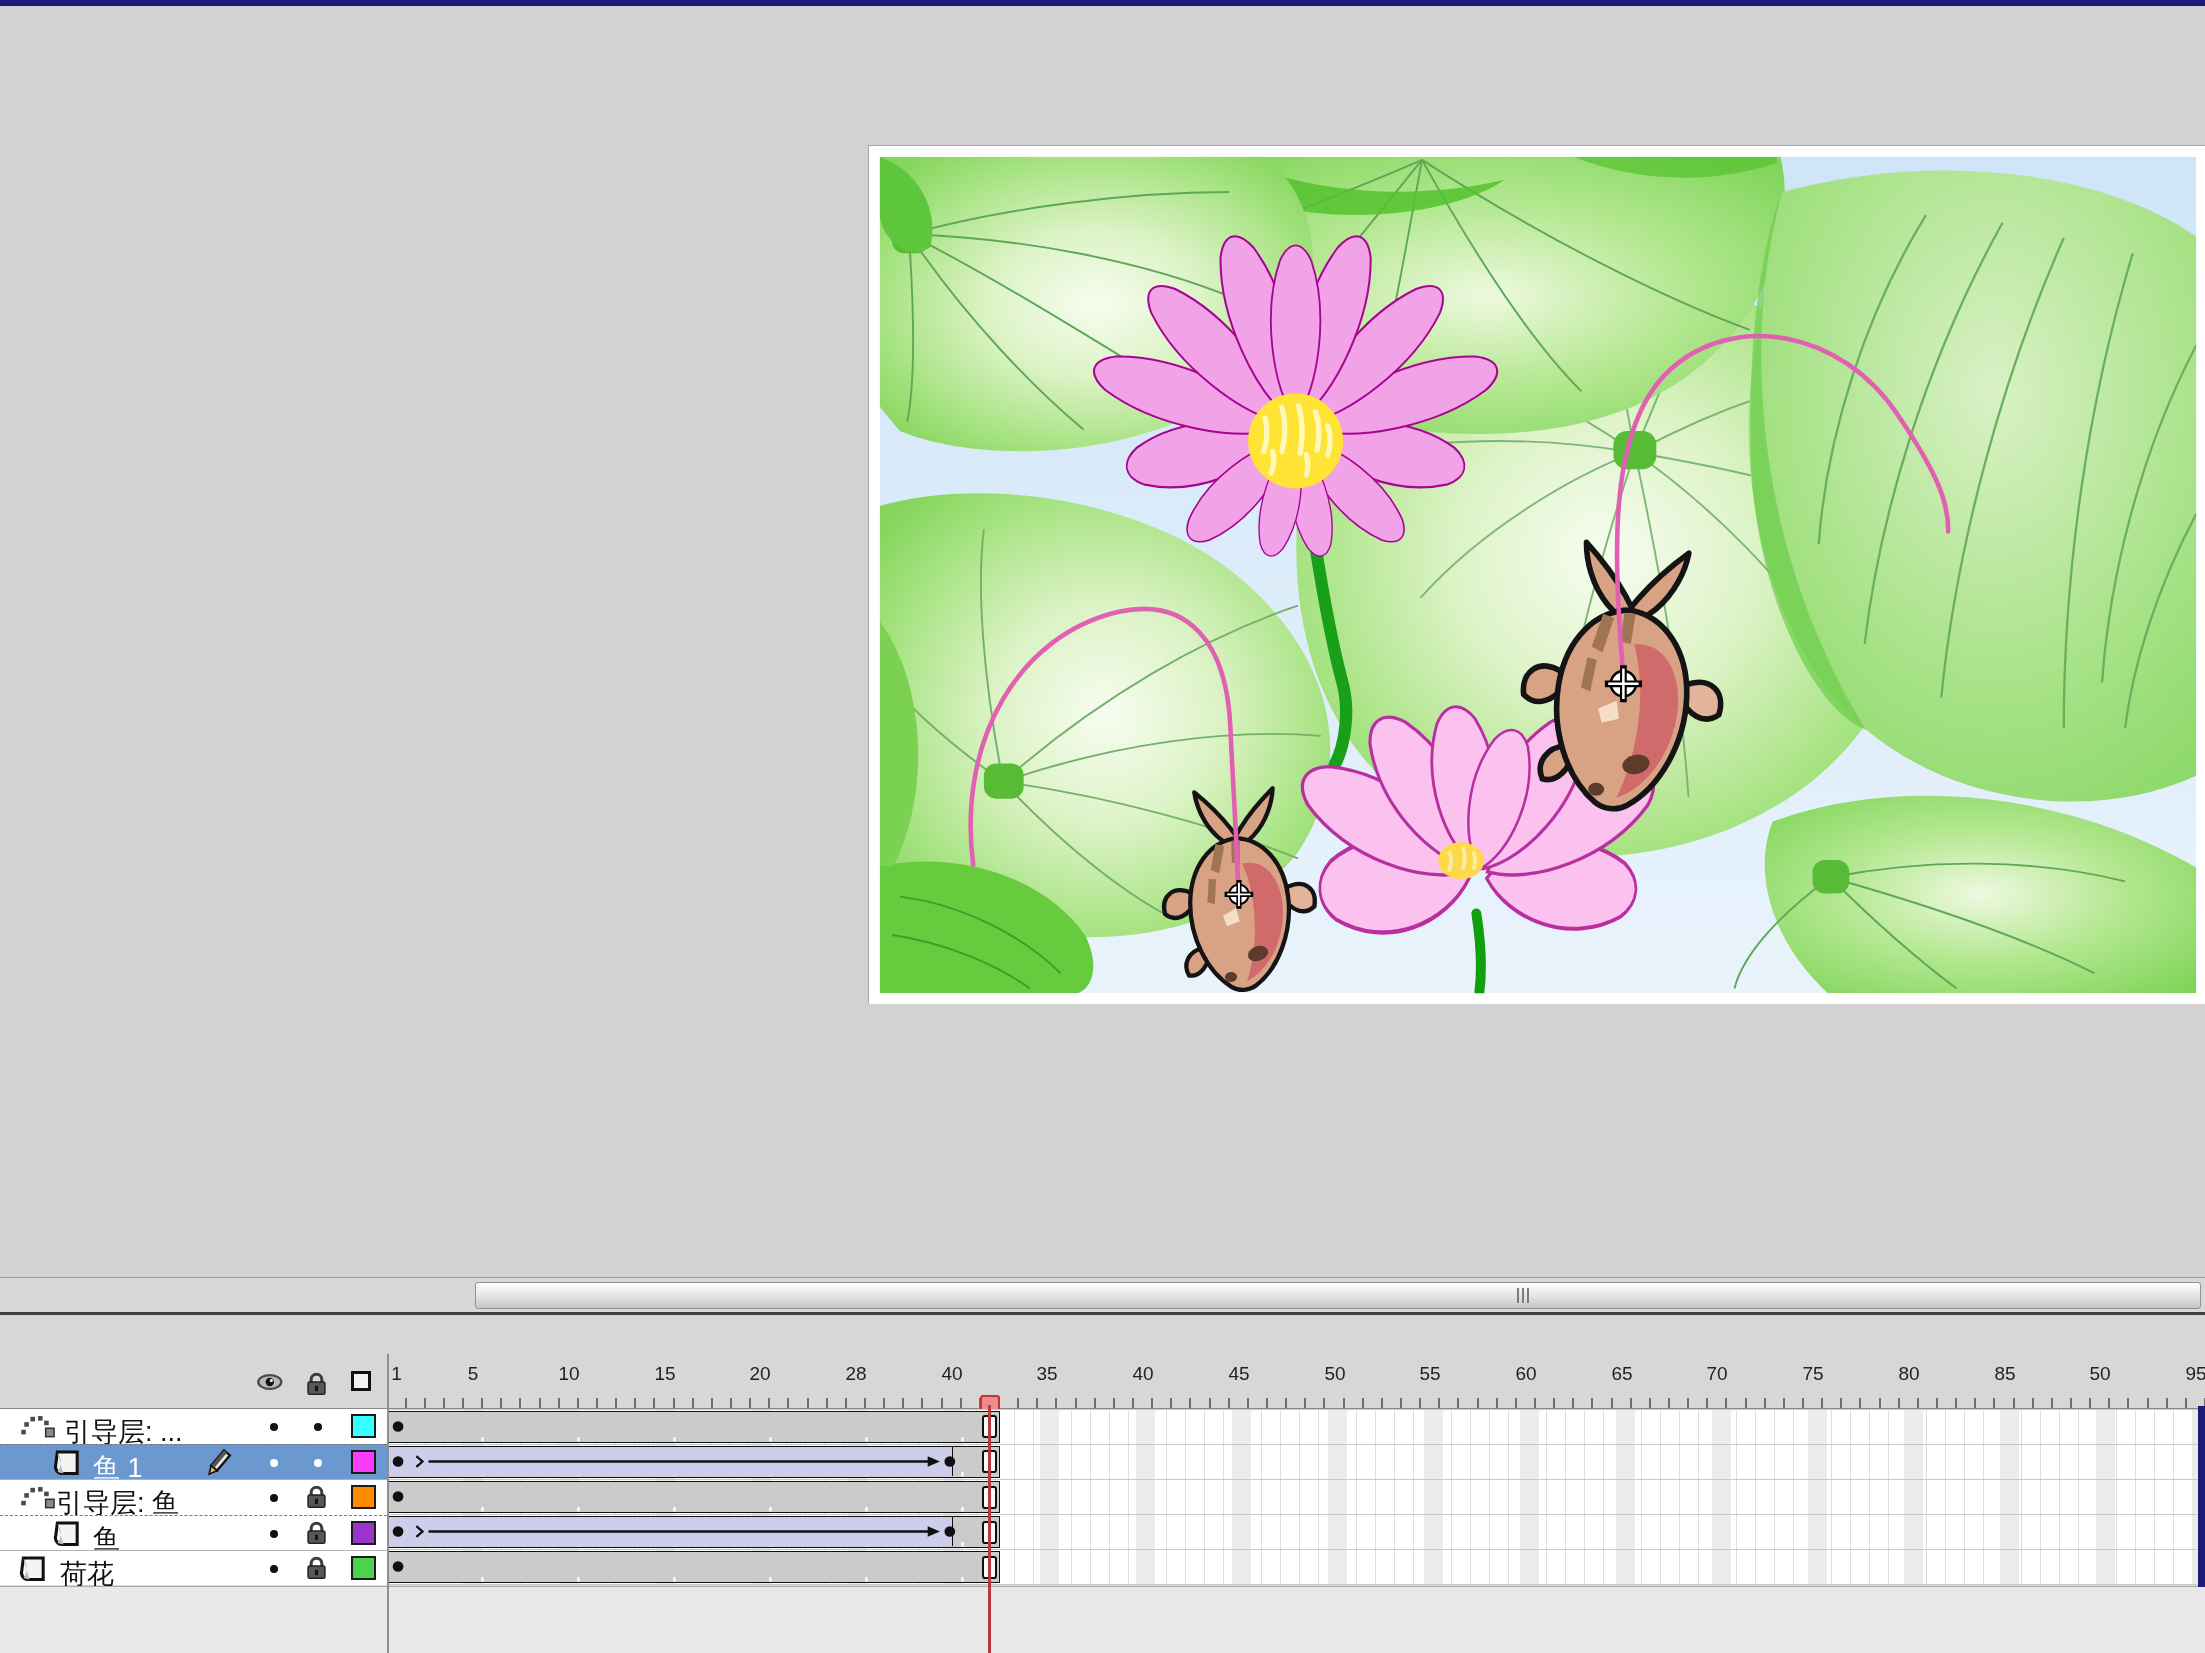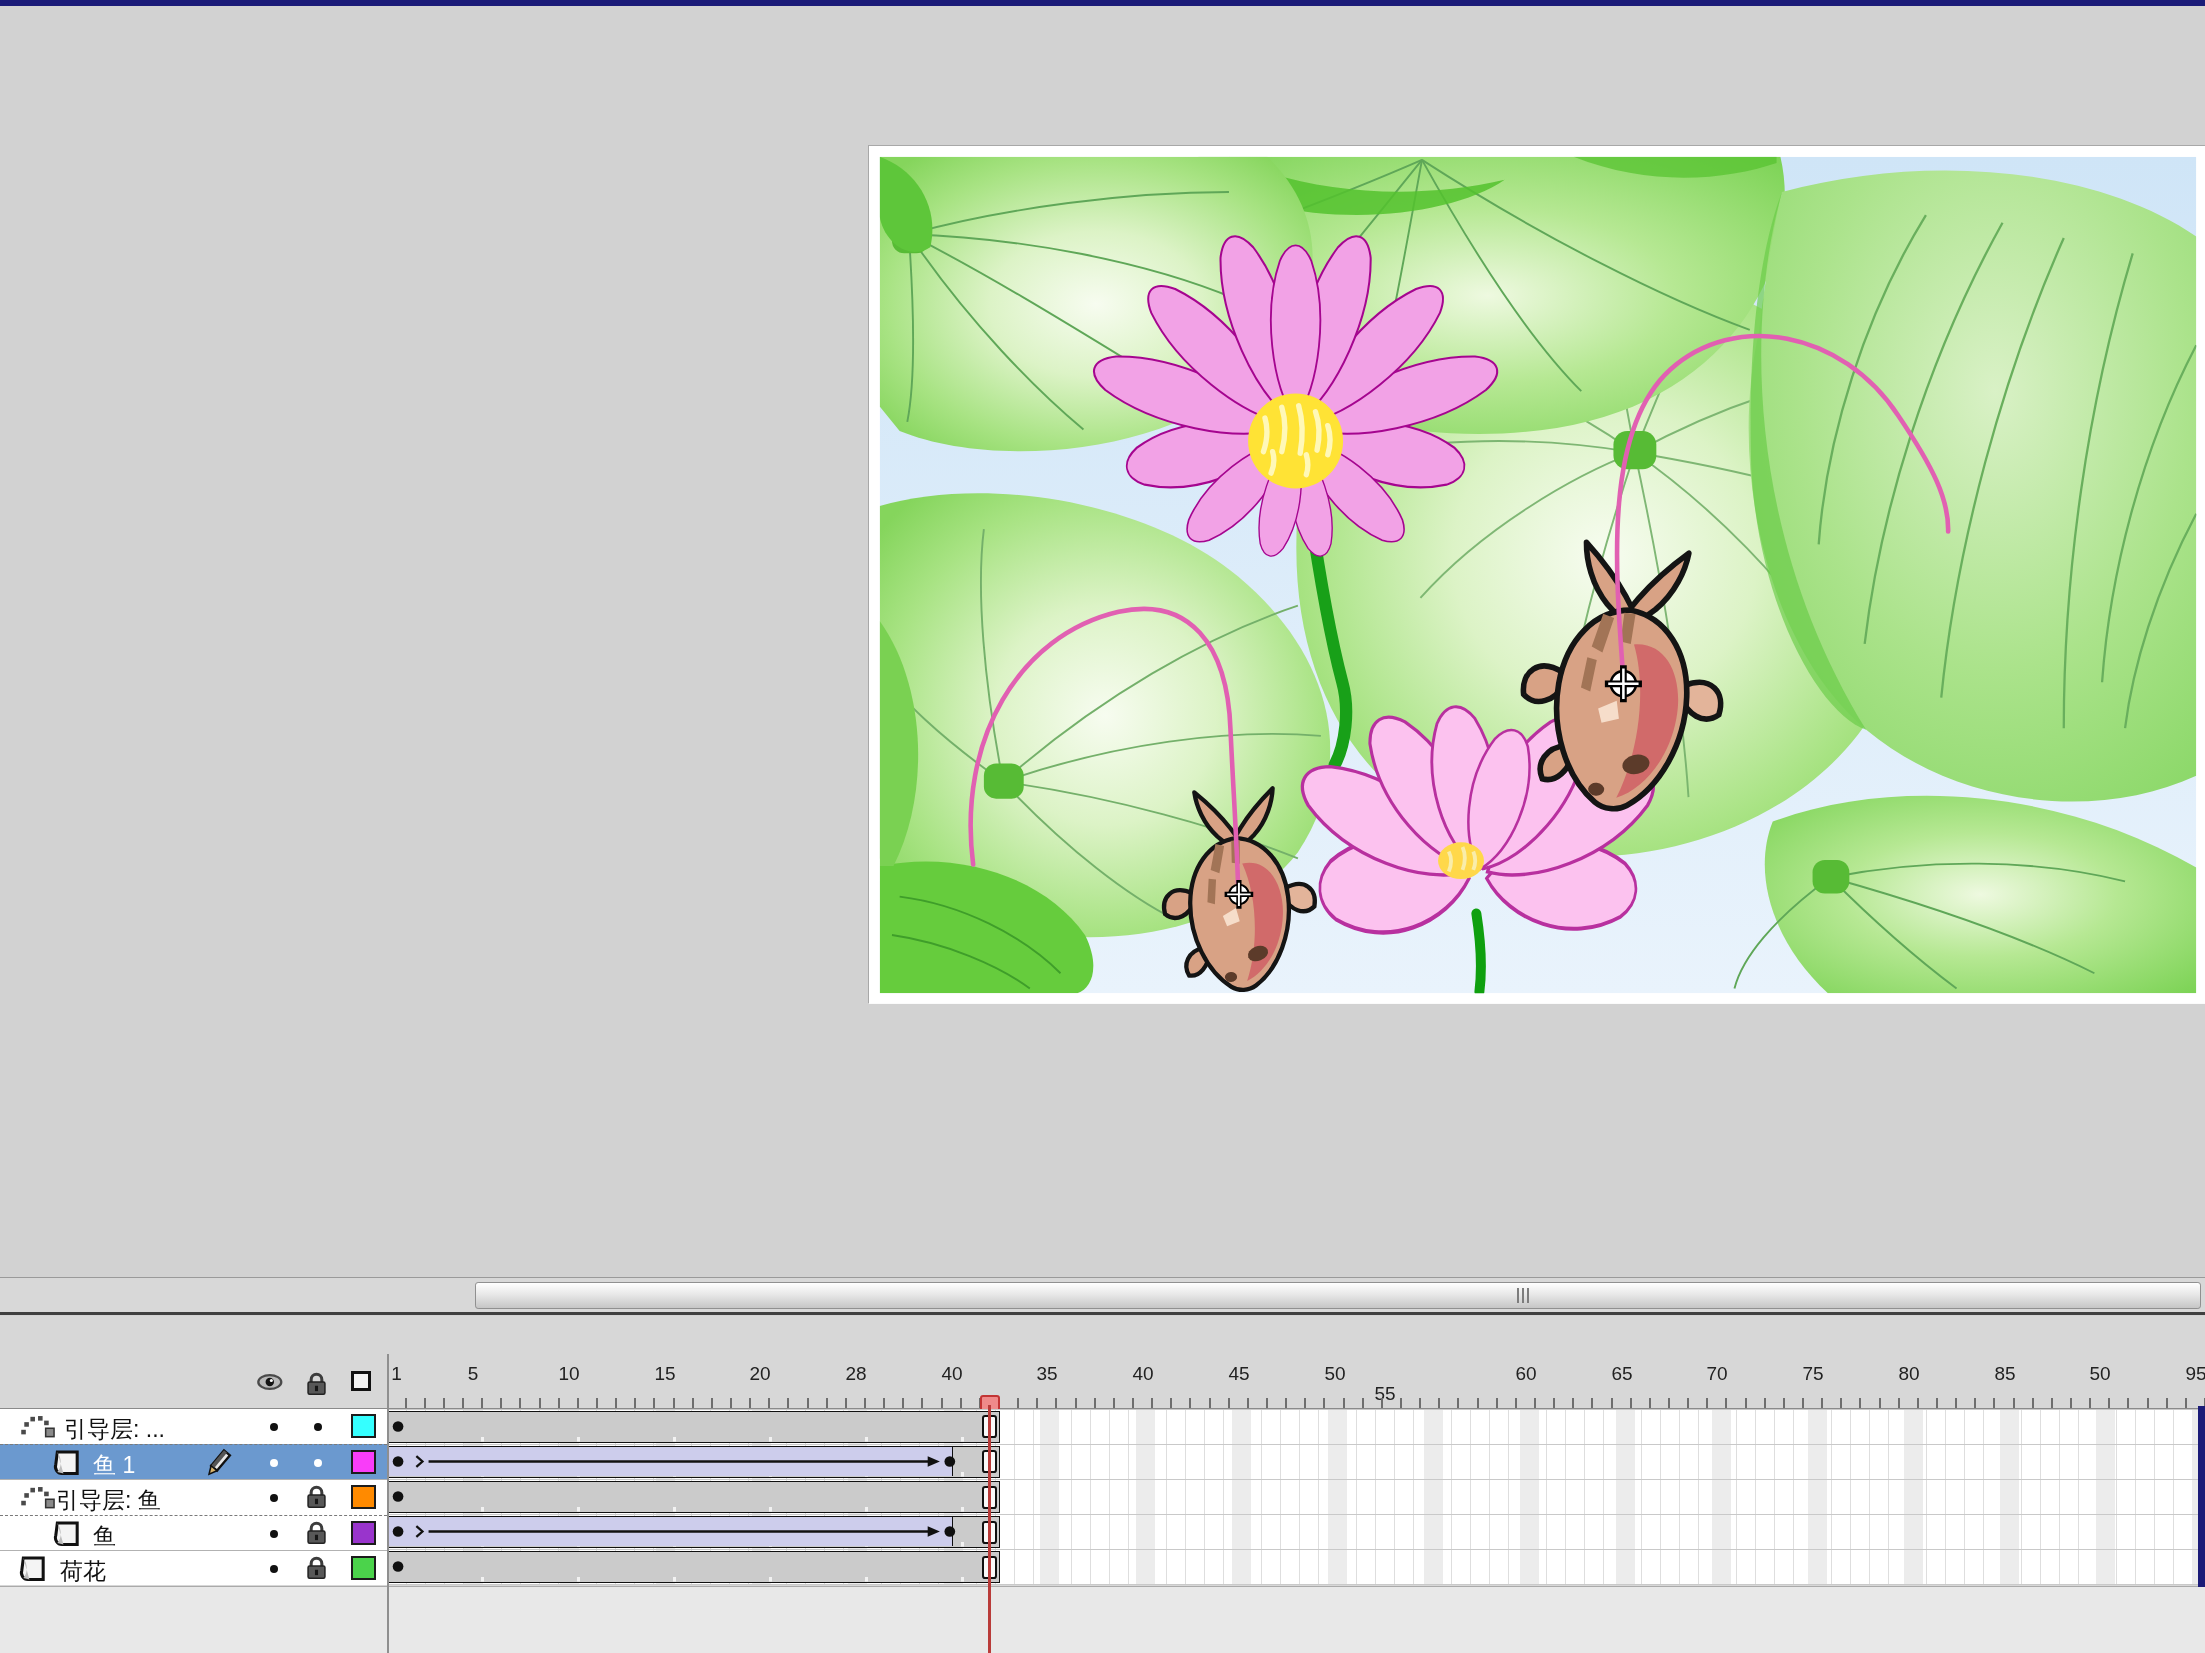--- a/index.html
+++ b/index.html
@@ -39,21 +39,21 @@
   #rows{position:absolute;left:0;top:93px;width:2205px;height:176px;background:#ffffff;}
   #grid{position:absolute;left:387px;top:0;right:0;height:176px;background-color:#fff;
     background-image:
       repeating-linear-gradient(0deg,#c9c9c9 0 0.8px,transparent 0.8px 35px),
       repeating-linear-gradient(90deg,transparent 0 77px,#ececec 77px 96px),
       repeating-linear-gradient(90deg,#dedede 0 0.8px,transparent 0.8px 19px);}
   .layer-row{position:absolute;left:0;width:387px;height:35px;background:#fff;box-sizing:border-box;}
   .layer-row.selected{background:#6b99cf;}
   .dashed-top{border-top:1.5px dashed #7a7a7a;}
   .solid-top{border-top:0.8px solid #b2b2b2;}
-  .lname{position:absolute;top:4.6px;font-size:23px;color:#111;white-space:nowrap;}
+  .lname{position:absolute;top:4.6px;font-size:27px;color:#111;white-space:nowrap;}
   .selected .lname{color:#ffffff;}
   .licon{position:absolute;top:3.8px;}
   .dot{position:absolute;top:13.8px;width:8.4px;height:8.4px;border-radius:50%;background:#111;}
   .selected .dot{background:#fff;}
   .swatch{position:absolute;left:351px;top:4.6px;width:24.5px;height:24.5px;border:2.3px solid #1c1c1c;box-sizing:border-box;}
   #vdivider{position:absolute;left:387px;top:38px;width:1.5px;height:300px;background:#8f8f8f;}
   
   .span{position:absolute;left:387px;width:613px;height:32px;background:#cbcbcb;
     border:1.5px solid #101010;box-sizing:border-box;
     background-image:repeating-linear-gradient(90deg,transparent 0 93px,rgba(255,255,255,.75) 93px 96px);
@@ -302,21 +302,21 @@
           <span class="rlabel" style="left: 86px;">5</span>
           <span class="rlabel" style="left: 182px;">10</span>
           <span class="rlabel" style="left: 278px;">15</span>
           <span class="rlabel" style="left: 373px;">20</span>
           <span class="rlabel" style="left: 469px;">28</span>
           <span class="rlabel" style="left: 565px;">40</span>
           <span class="rlabel" style="left: 660px;">35</span>
           <span class="rlabel" style="left: 756px;">40</span>
           <span class="rlabel" style="left: 852px;">45</span>
           <span class="rlabel" style="left: 948px;">50</span>
-          <span class="rlabel" style="left: 998px; margin-top: 20px;">55</span>
+          <span class="rlabel" style="left: 1043px;">55</span>
           <span class="rlabel" style="left: 1139px;">60</span>
           <span class="rlabel" style="left: 1235px;">65</span>
           <span class="rlabel" style="left: 1330px;">70</span>
           <span class="rlabel" style="left: 1426px;">75</span>
           <span class="rlabel" style="left: 1522px;">80</span>
           <span class="rlabel" style="left: 1618px;">85</span>
           <span class="rlabel" style="left: 1713px;">50</span>
           <span class="rlabel" style="left: 1809px;">95</span>
           <div class="rtick" style="left: 17.6px;"></div>
           <div class="rtick" style="left: 37px;"></div>

